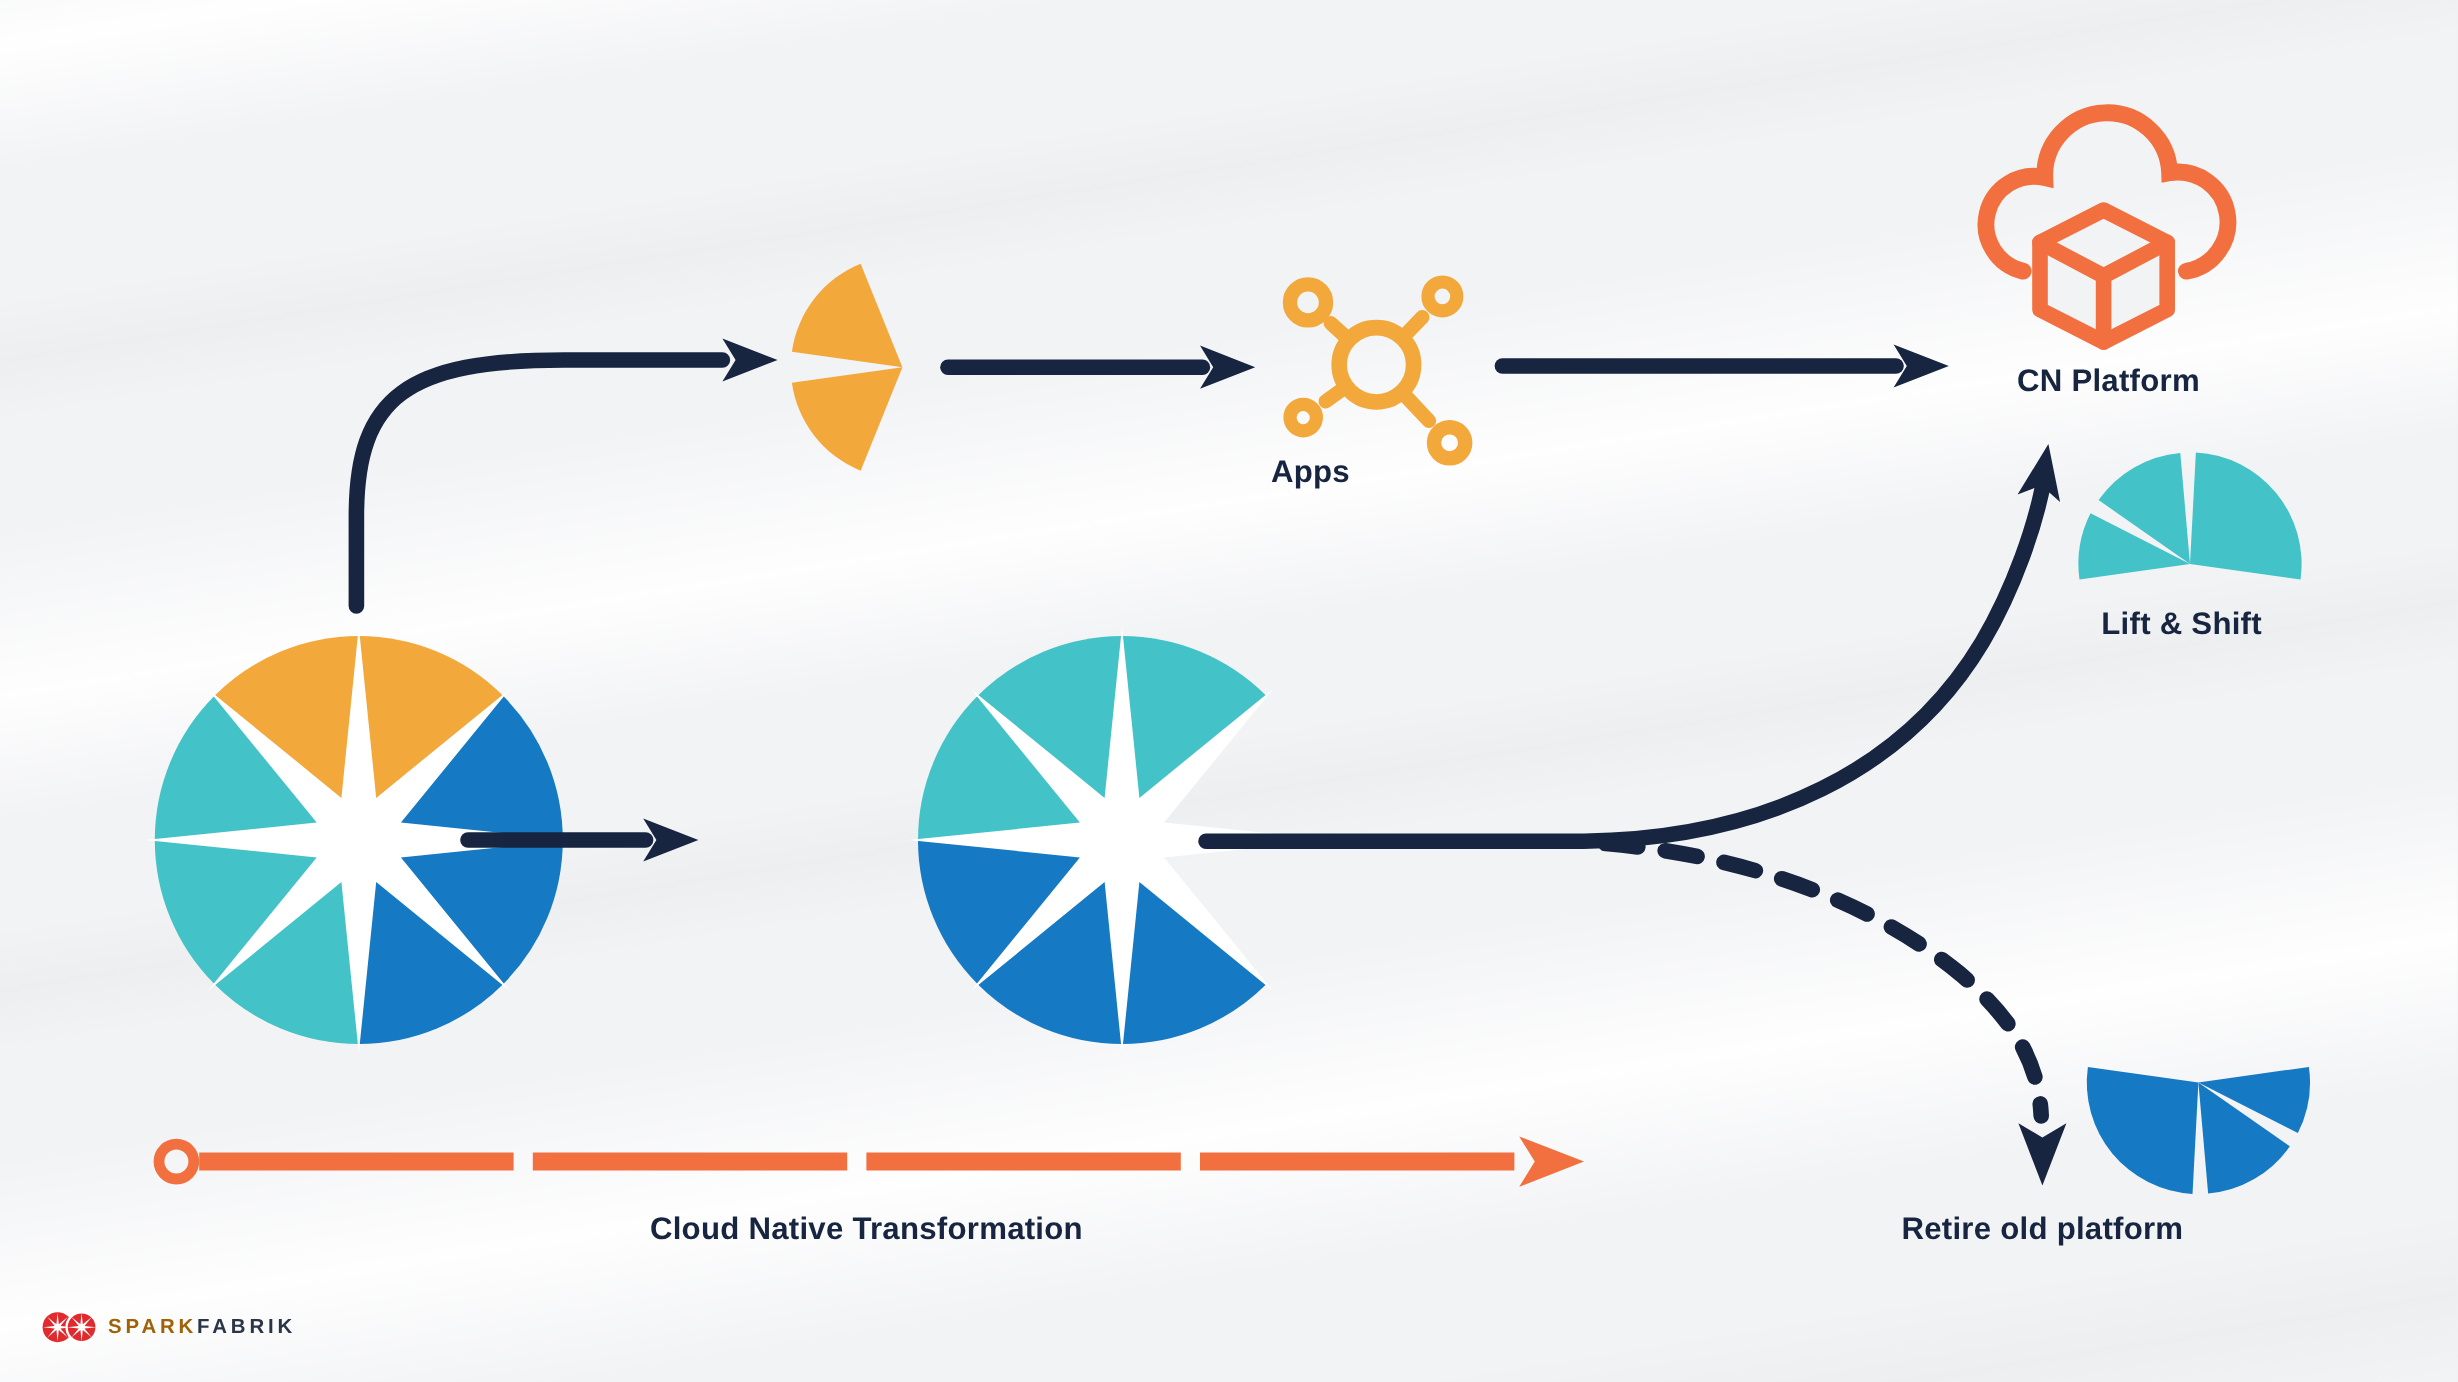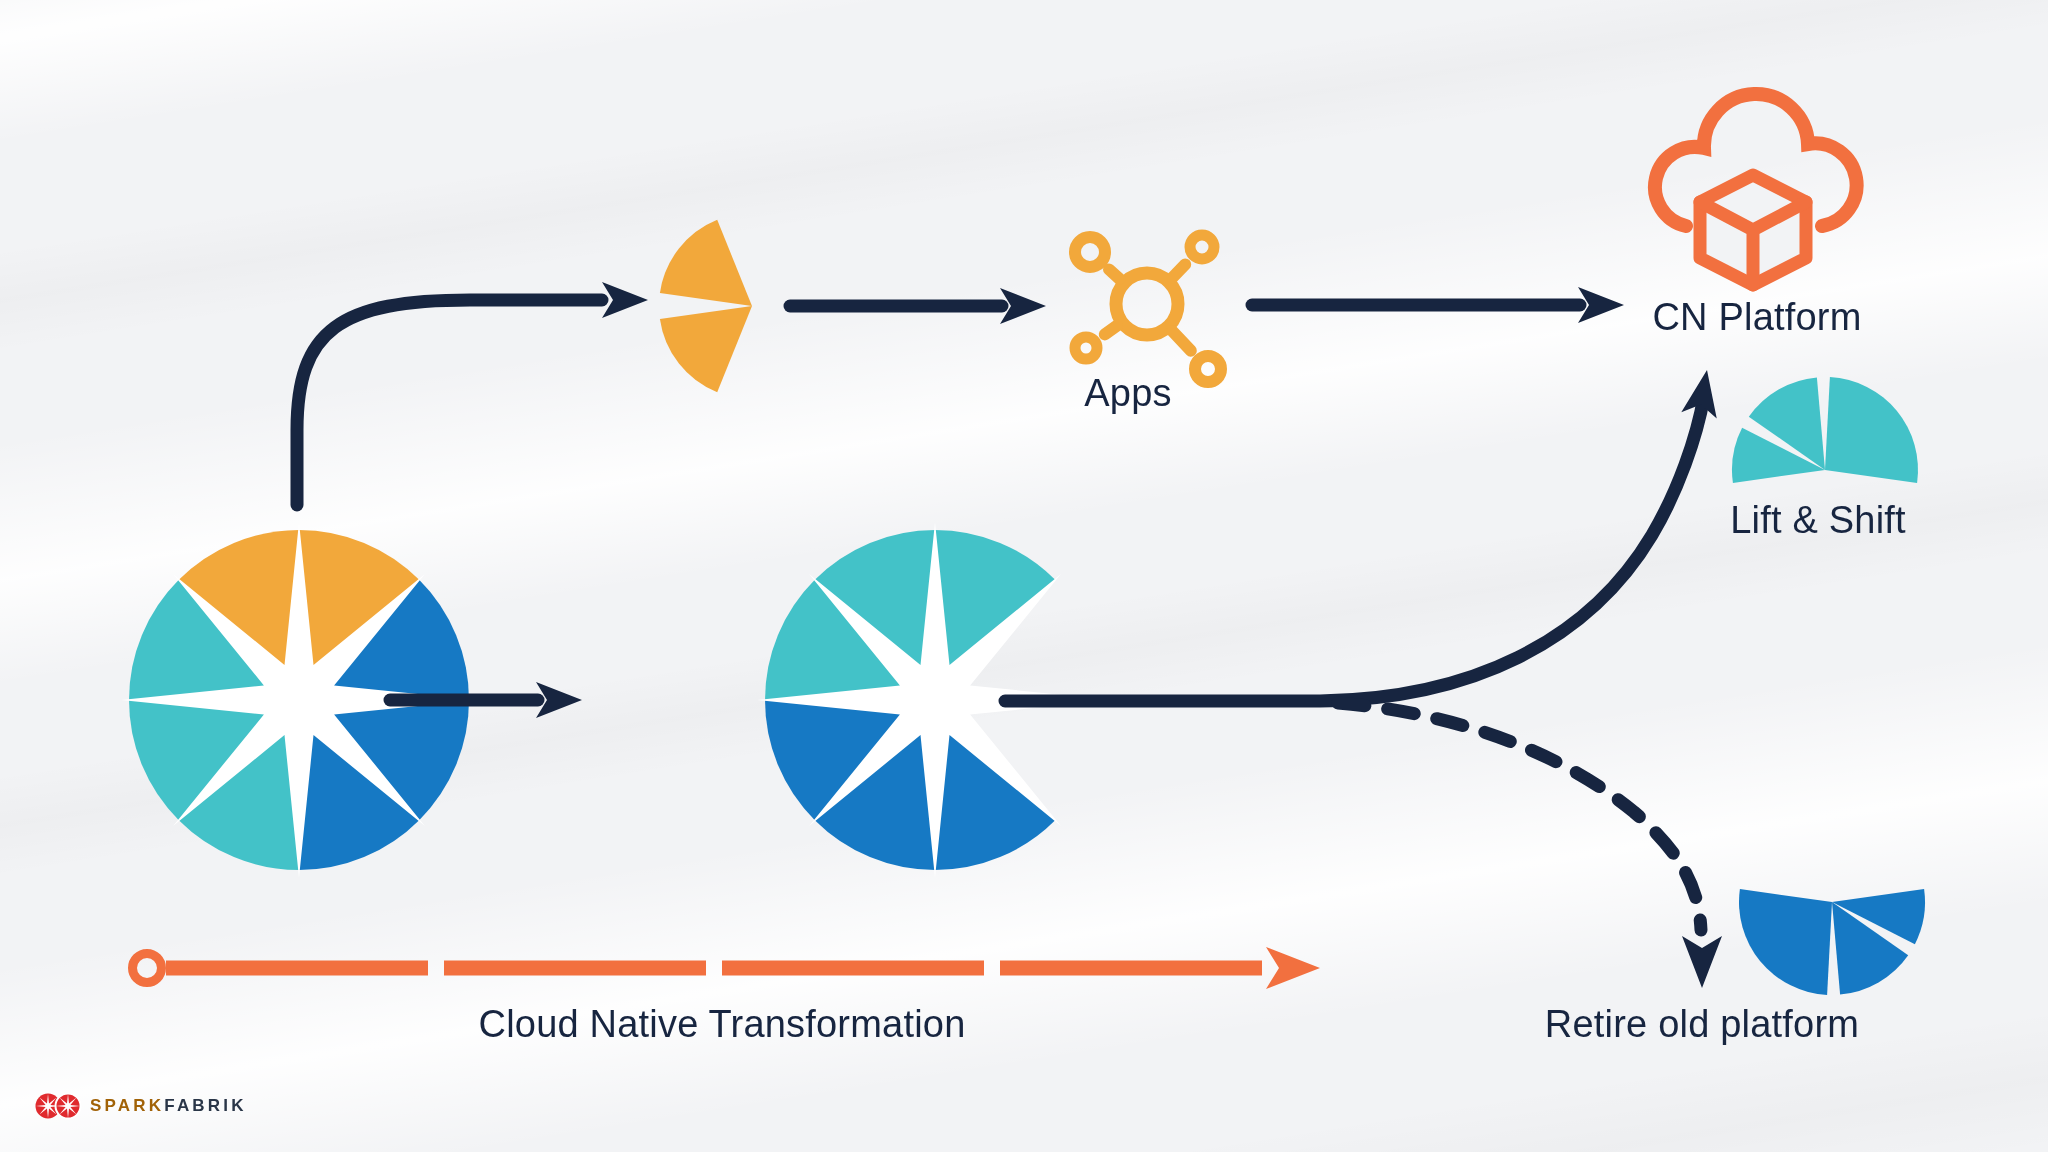--- a/index.html
+++ b/index.html
@@ -11,21 +11,21 @@
     background:
       linear-gradient(180deg, rgba(255,255,255,0) 4%, rgba(255,255,255,.95) 10%, rgba(255,255,255,0) 16%),
       linear-gradient(180deg, rgba(0,0,0,0) 22%, rgba(0,0,0,.02) 25%, rgba(0,0,0,0) 28%),
       linear-gradient(180deg, rgba(255,255,255,0) 33%, rgba(255,255,255,.9) 41%, rgba(255,255,255,0) 47%),
       linear-gradient(180deg, rgba(0,0,0,0) 52%, rgba(0,0,0,.018) 55%, rgba(0,0,0,0) 58%),
       linear-gradient(180deg, rgba(255,255,255,0) 63%, rgba(255,255,255,.92) 71%, rgba(255,255,255,0) 78%),
       linear-gradient(180deg, rgba(0,0,0,0) 84%, rgba(0,0,0,.02) 88%, rgba(0,0,0,0) 92%);
   }
   svg{position:absolute; left:0; top:0;}
   .lbl{position:absolute; transform:translate(-50%,-50%); white-space:nowrap;
-       font-weight:400; font-size:38px; color:#172540; letter-spacing:.2px;}
+       font-weight:700; font-size:26px; color:#172540; letter-spacing:.2px;}
   #logo-text{position:absolute; left:90px; top:1096px; font-weight:700; font-size:17px;
              letter-spacing:3.2px; white-space:nowrap;}
   #logo-text .spark{color:#a16207;}
   #logo-text .fabrik{color:#2A3648;text-align:center;}
 </style>
 </head>
 <body>
 
 <div id="stage">
   <div id="bg-streaks"></div>
@@ -123,21 +123,21 @@
         <circle cx="0" cy="0" r="12.5" fill="#E02A2E"></circle>
         <path d="M12 0 L2.4 1 L8.5 8.5 L1 2.4 L0 12 L-1 2.4 L-8.5 8.5 L-2.4 1 L-12 0 L-2.4 -1 L-8.5 -8.5 L-1 -2.4 L0 -12 L1 -2.4 L8.5 -8.5 L2.4 -1 Z" fill="#FFFFFF"></path>
       </g>
       <g transform="translate(68,1106)">
         <circle cx="0" cy="0" r="12.5" stroke="#FFFFFF" stroke-width="2" fill="#E02A2E"></circle>
         <path d="M12 0 L2.4 1 L8.5 8.5 L1 2.4 L0 12 L-1 2.4 L-8.5 8.5 L-2.4 1 L-12 0 L-2.4 -1 L-8.5 -8.5 L-1 -2.4 L0 -12 L1 -2.4 L8.5 -8.5 L2.4 -1 Z" fill="#FFFFFF"></path>
       </g>
     </g>
   </svg>
 
-  <div class="lbl" style="left:1128px; top:393px;">Apps</div>
+  <div class="lbl" style="left:1092px; top:393px;">Apps</div>
   <div class="lbl" style="left:1757px; top:317px;">CN Platform</div>
   <div class="lbl" style="left:1818px; top:520px;">Lift &amp; Shift</div>
   <div class="lbl" style="left:722px; top:1024px;">Cloud Native Transformation</div>
   <div class="lbl" style="left:1702px; top:1024px;">Retire old platform</div>
 
   <div id="logo-text">
     <span class="spark">SPARK</span><span class="fabrik">FABRIK</span>
   </div>
 </div>
 

